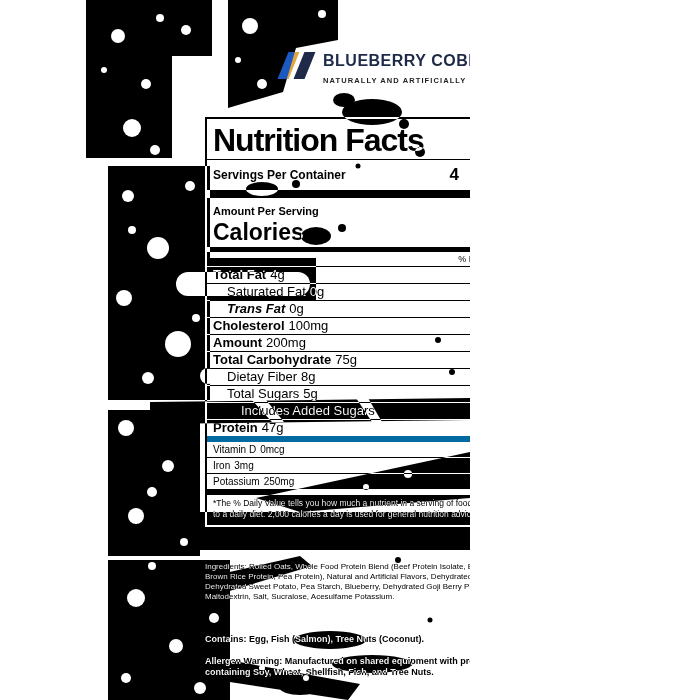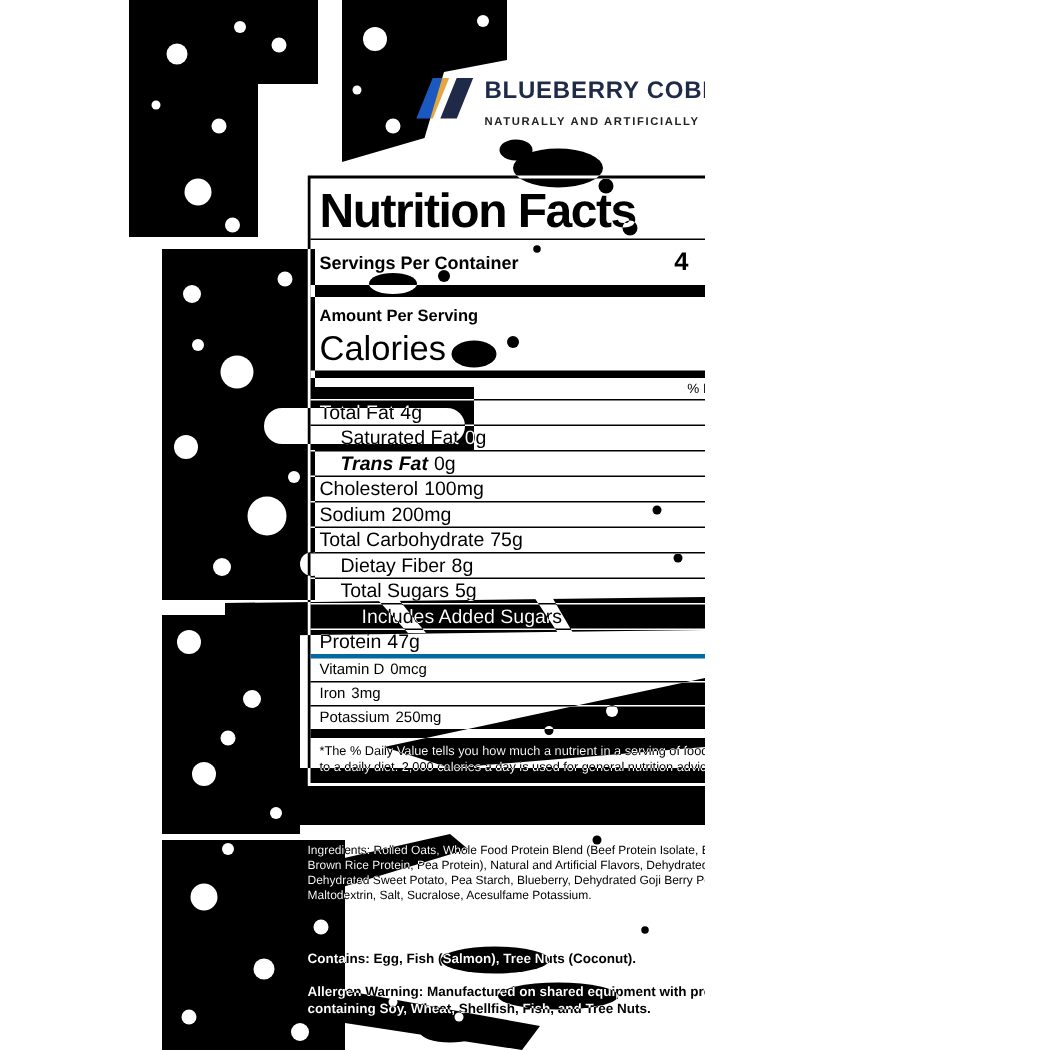--- a/index.html
+++ b/index.html
@@ -16,31 +16,31 @@
   .brand-name{font-size:16px;font-weight:bold;letter-spacing:.5px;color:#1E2A47;white-space:nowrap;}
   .brand-tagline{margin-top:6px;font-size:7.5px;font-weight:bold;letter-spacing:1.1px;color:#222;white-space:nowrap;}
 
   
   .label{position:absolute;left:0;top:117px;width:320px;border:2px solid #000;box-sizing:border-box;background:transparent;}
   .title{font-size:32px;font-weight:bold;letter-spacing:-1px;line-height:38px;padding:2px 6px 0;border-bottom:1px solid #000;white-space:nowrap;}
   .serving-row{display:flex;align-items:center;height:30px;padding:0 6px;border-bottom:8px solid #000;box-sizing:content-box;}
   .serving-label{font-size:12px;font-weight:bold;}
   .serving-value{font-size:17px;font-weight:bold;margin-left:auto;margin-right:58px;}
   .aps{font-size:11px;font-weight:bold;padding:7px 6px 0;}
-  .calories-row{font-size:23px;font-weight:normal;line-height:30px;padding:0 6px;border-bottom:5px solid #000;}
+  .calories-row{font-size:23px;font-weight:bold;line-height:30px;padding:0 6px;border-bottom:5px solid #000;}
   .dv-header{font-size:9px;padding:2px 6px;text-align:right;border-bottom:1px solid #000;white-space:nowrap;}
   .row{font-size:13px;line-height:16px;padding:0 6px;border-bottom:1px solid #000;white-space:nowrap;}
-  .row .nm{font-weight:normal;}
+  .row .nm{font-weight:bold;}
   .row.sub{padding-left:20px;}
   .row.sub .nm{font-weight:normal;}
   .row.sub2{padding-left:34px;}
   .row.sub2 .nm{font-weight:normal;}
   .row.italic .nm{font-style:italic;font-weight:bold;}
   .row .amt{margin-left:4px;}
-  .row.protein{border-bottom:3px solid #0369a1;}
+  .row.protein{border-bottom:6px solid #0369a1;}
   .mineral{font-size:10px;line-height:15px;padding:0 6px;border-bottom:1px solid #000;white-space:nowrap;}
   .mineral.last{border-bottom:6px solid #000;}
   .mineral .amt{margin-left:4px;}
   .footnote{font-size:8.5px;line-height:11px;padding:3px 6px 5px;}
 
   .ingredients{position:absolute;left:0;top:562px;width:320px;font-size:8px;line-height:10px;}
   .contains{position:absolute;left:0;top:634px;width:320px;font-size:9px;font-weight:bold;line-height:11px;}
   .allergen{position:absolute;left:0;top:656px;width:320px;font-size:9px;font-weight:bold;line-height:11px;}
 
   
@@ -80,21 +80,21 @@
       <div class="row sub">
         <span class="nm">Saturated Fat</span><span class="amt">0g</span>
       </div>
       <div class="row sub italic">
         <span class="nm">Trans Fat</span><span class="amt">0g</span>
       </div>
       <div class="row">
         <span class="nm">Cholesterol</span><span class="amt">100mg</span>
       </div>
       <div class="row">
-        <span class="nm">Sodium</span><span class="amt">200mg</span>
+        <span class="nm">Amount</span><span class="amt">200mg</span>
       </div>
       <div class="row">
         <span class="nm">Total Carbohydrate</span><span class="amt">75g</span>
       </div>
       <div class="row sub">
         <span class="nm">Dietay Fiber</span><span class="amt">8g</span>
       </div>
       <div class="row sub">
         <span class="nm">Total Sugars</span><span class="amt">5g</span>
       </div>

